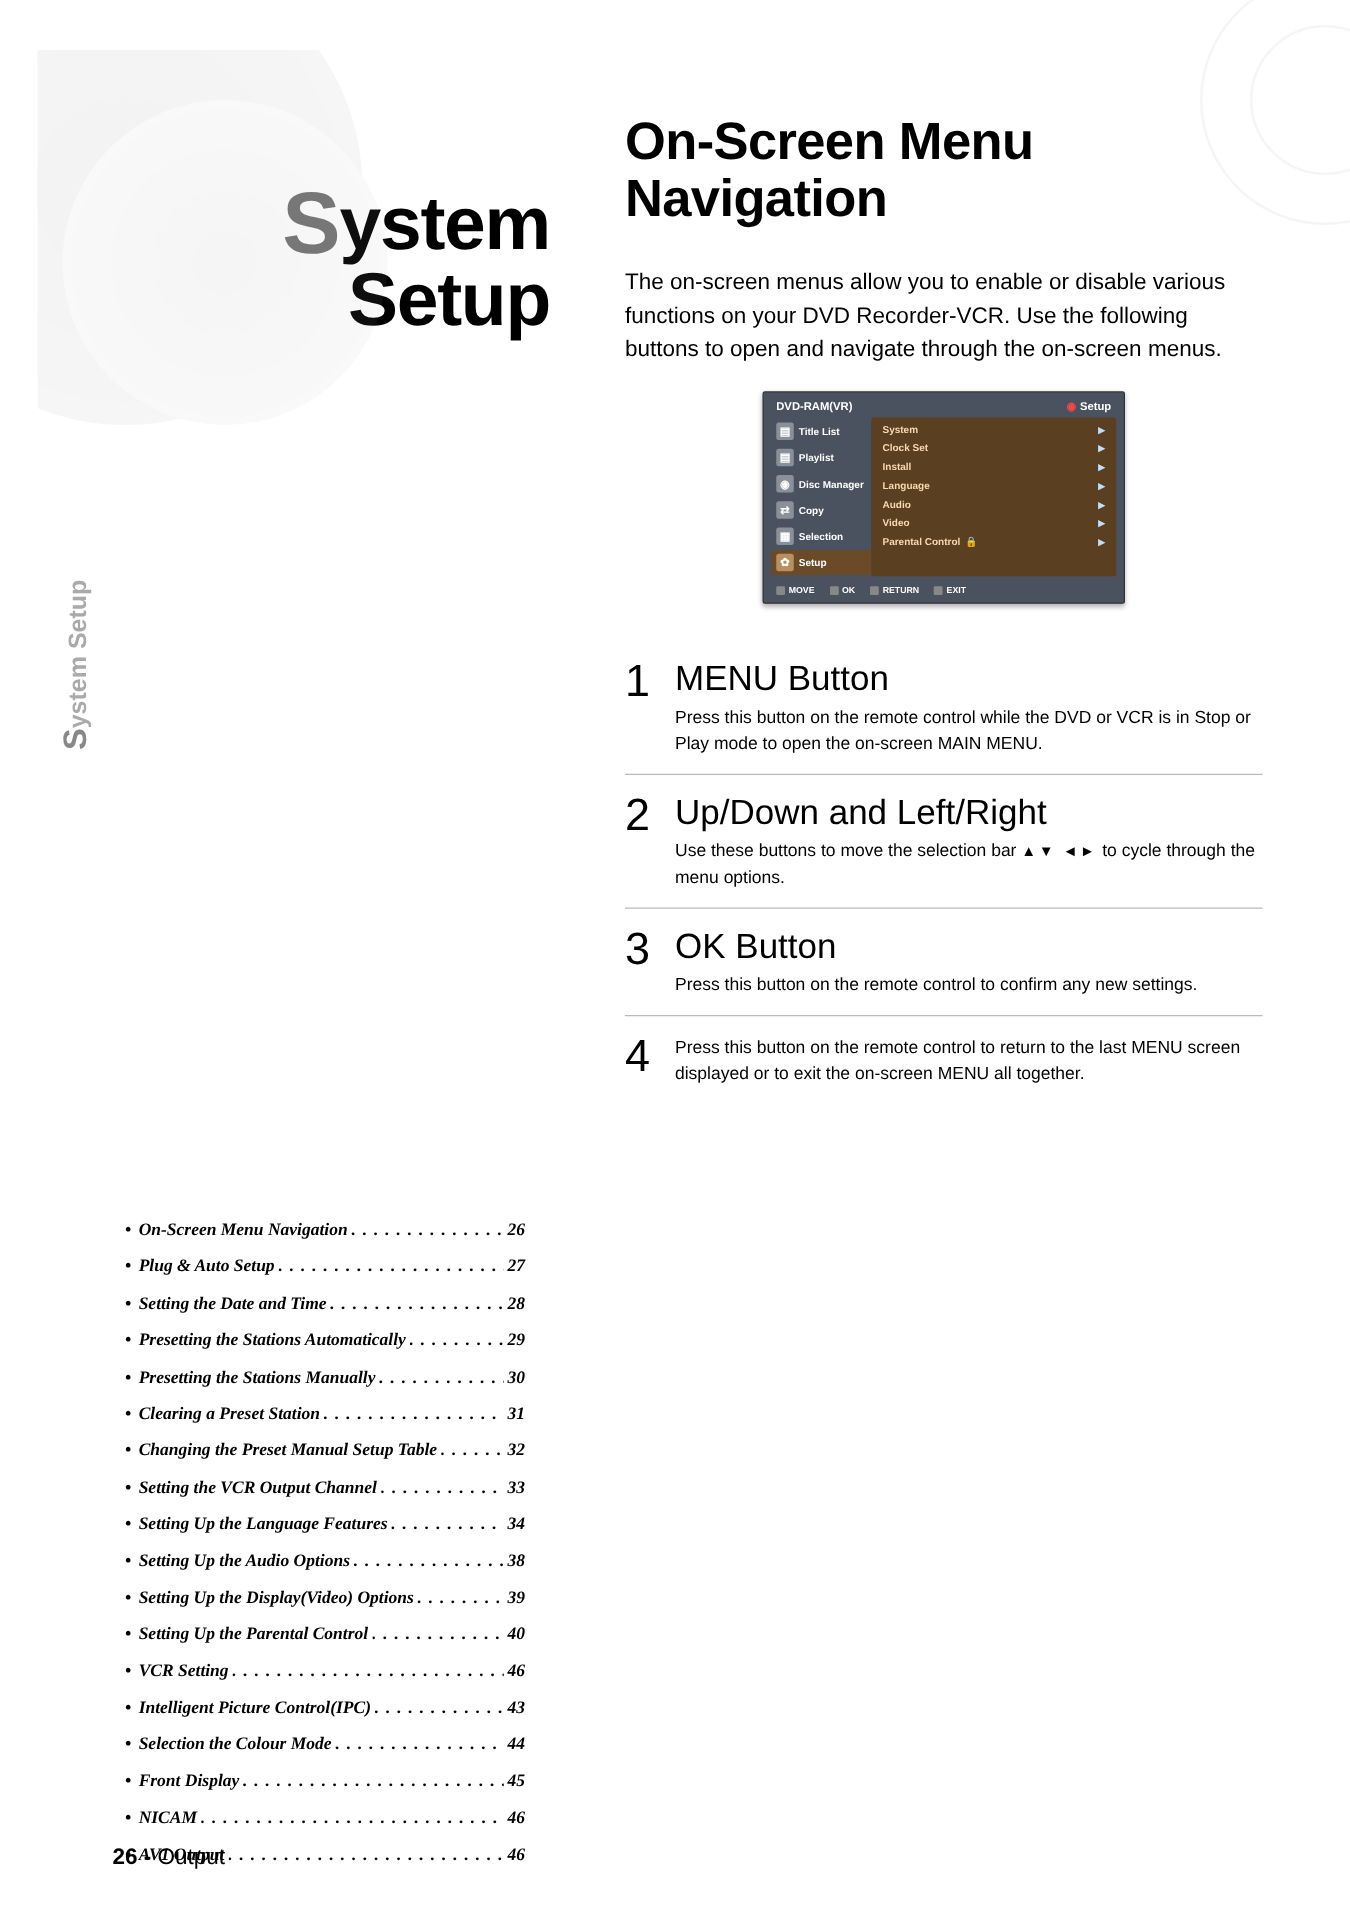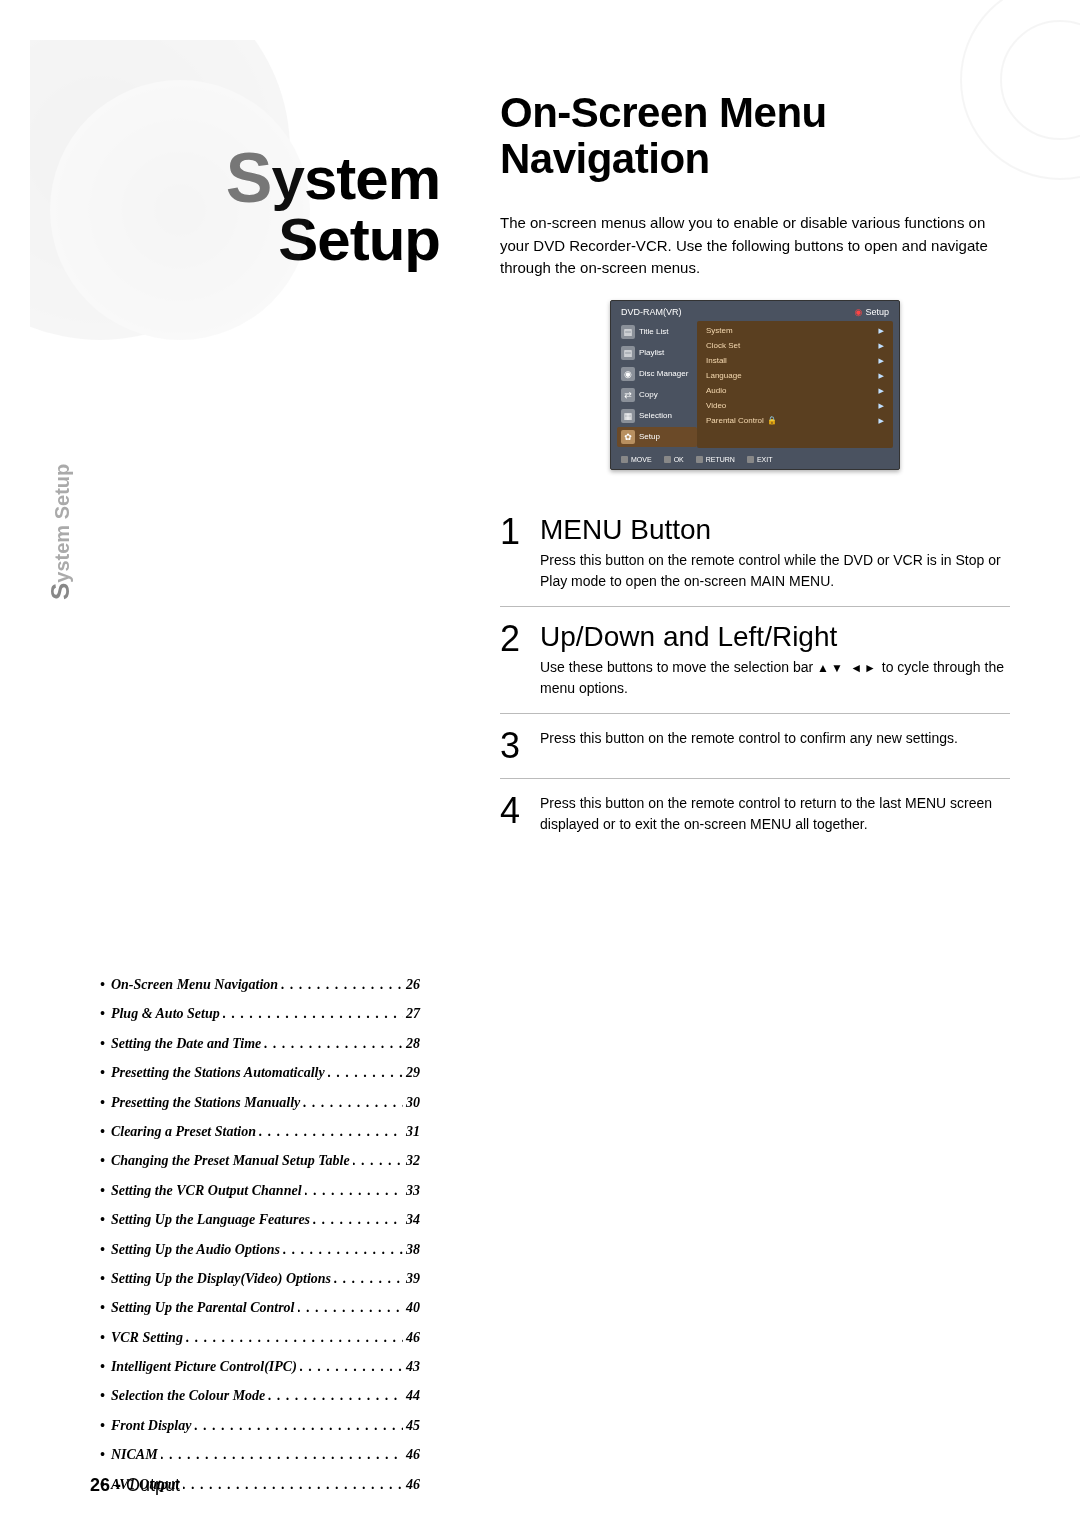--- a/index.html
+++ b/index.html
@@ -141,34 +141,34 @@
     right: -60px; top: 10px;
   }
   .right-bg .rc2 {
     position: absolute;
     width: 120px; height: 120px;
     border-radius: 50%;
     border: 2px solid #666;
     right: -20px; top: 50px;
   }
   .intro-text {
-    font-size: 15px;
+    font-size: 18px;
     line-height: 1.5;
     margin-top: 30px;
     margin-bottom: 20px;
   }
   
   .osd {
     width: 290px;
     background: #4a5260;
     border: 1px solid #333;
     border-radius: 2px;
     color: #fff;
     font-size: 10px;
-    font-weight: normal;
+    font-weight: bold;
     margin: 10px auto 30px;
     box-shadow: 0 2px 4px rgba(0,0,0,0.3);
   }
   .osd-header {
     display: flex;
     justify-content: space-between;
     padding: 6px 10px 4px;
     font-size: 9px;
   }
   .osd-header .rec-dot { color: #f44; margin-right: 3px; }
@@ -493,20 +493,21 @@
         <div class="step">
           <div class="step-num">2</div>
           <div class="step-body">
             <div class="step-title">Up/Down and Left/Right</div>
             <div class="step-desc">Use these buttons to move the selection bar <span class="dir-symbols">▲▼ ◄►</span> to cycle through the menu options.</div>
           </div>
         </div>
         <div class="step">
           <div class="step-num">3</div>
           <div class="step-body">
+            <div class="step-title">OK Button</div>
             <div class="step-desc">Press this button on the remote control to confirm any new settings.</div>
           </div>
         </div>
         <div class="step">
           <div class="step-num">4</div>
           <div class="step-body">
             <div class="step-desc">Press this button on the remote control to return to the last MENU screen displayed or to exit the on-screen MENU all together.</div>
           </div>
         </div>
       </div>

